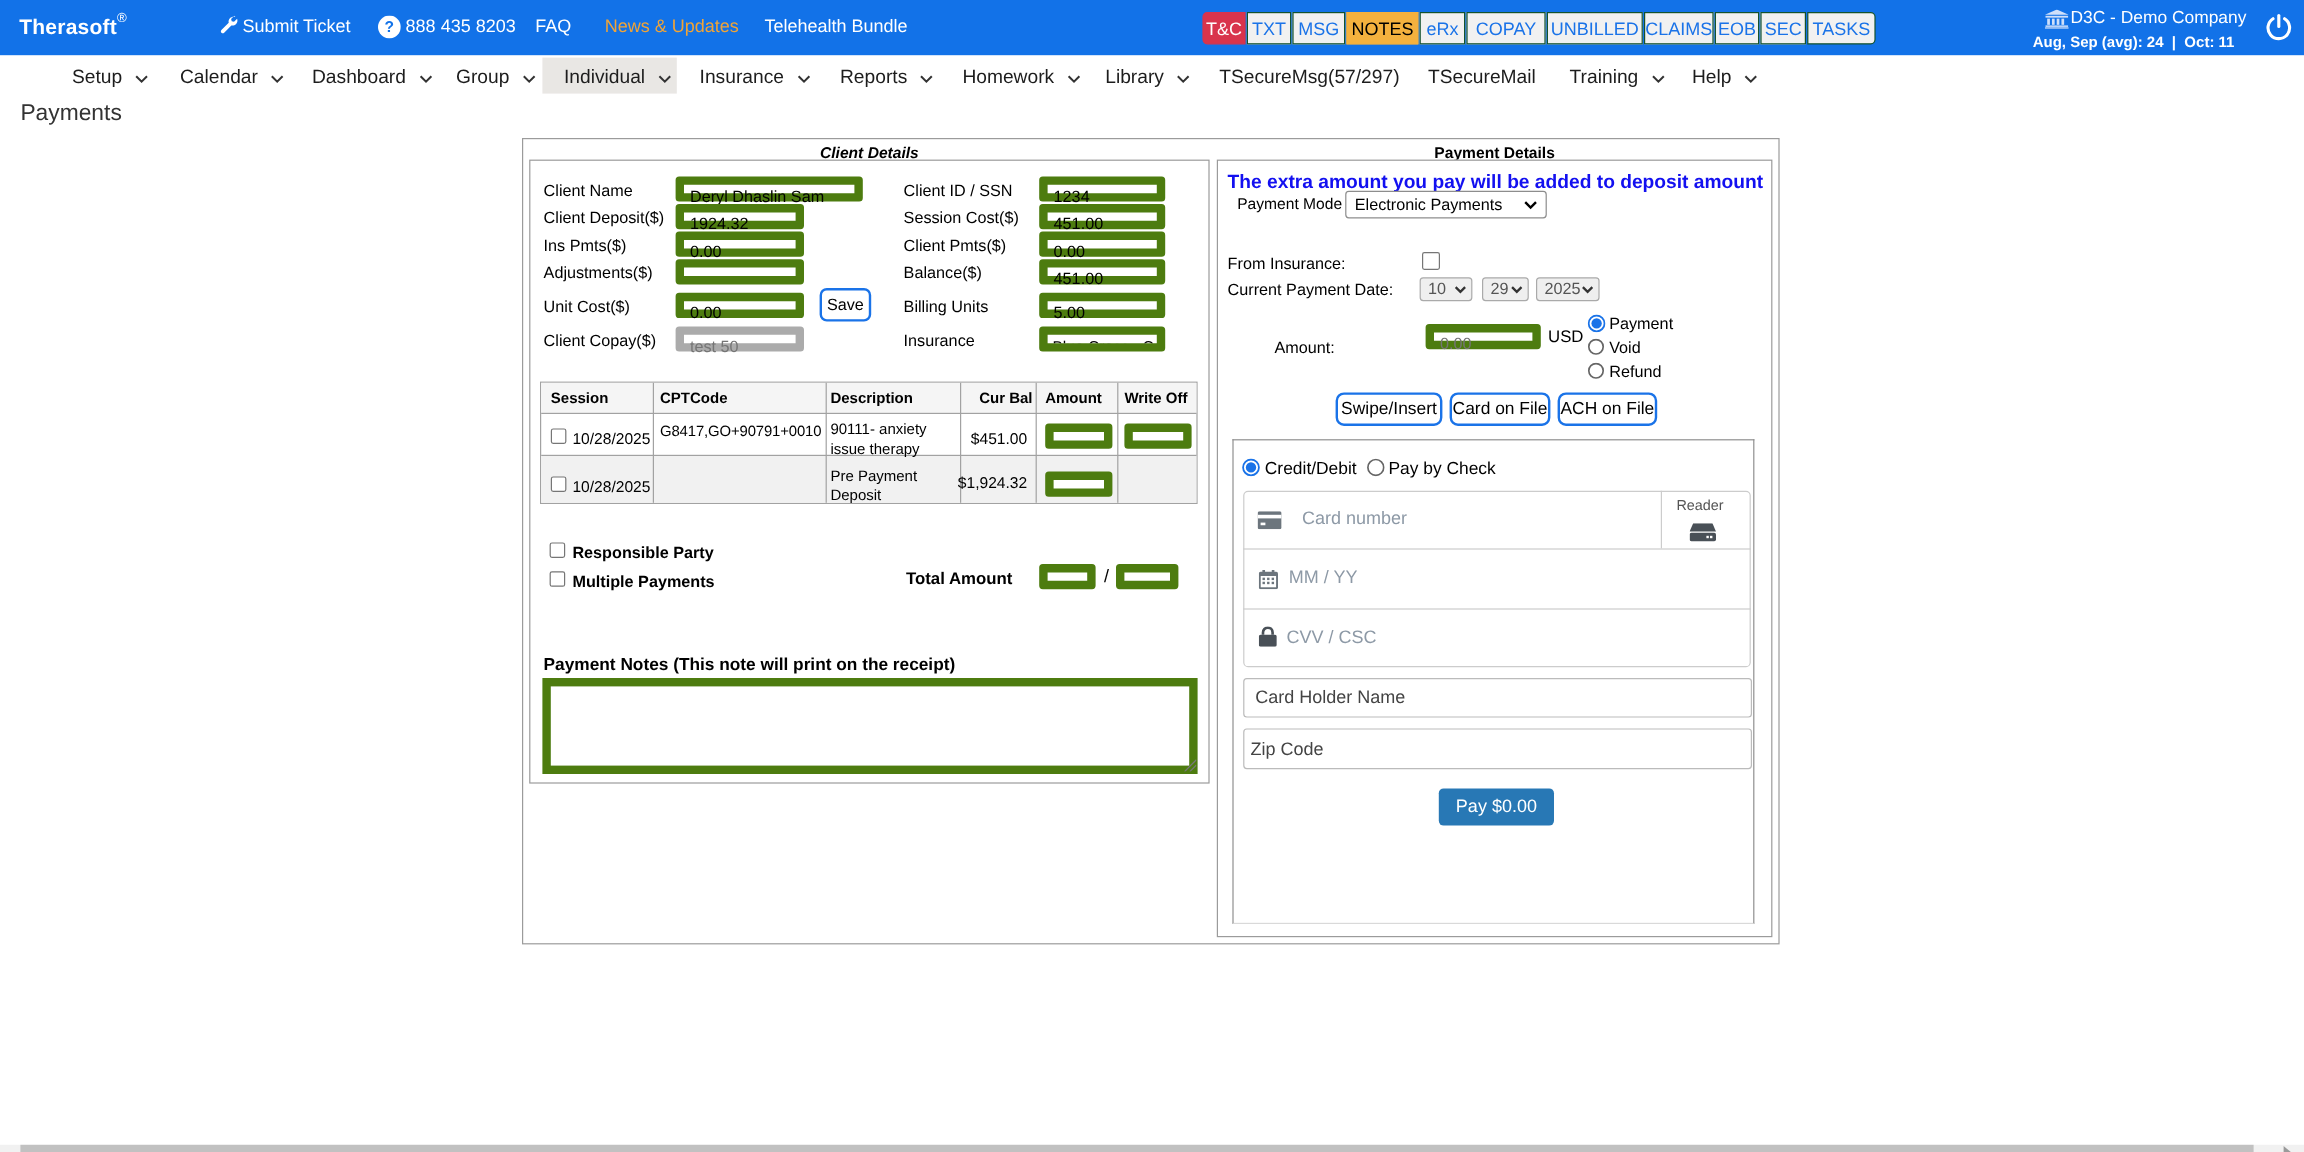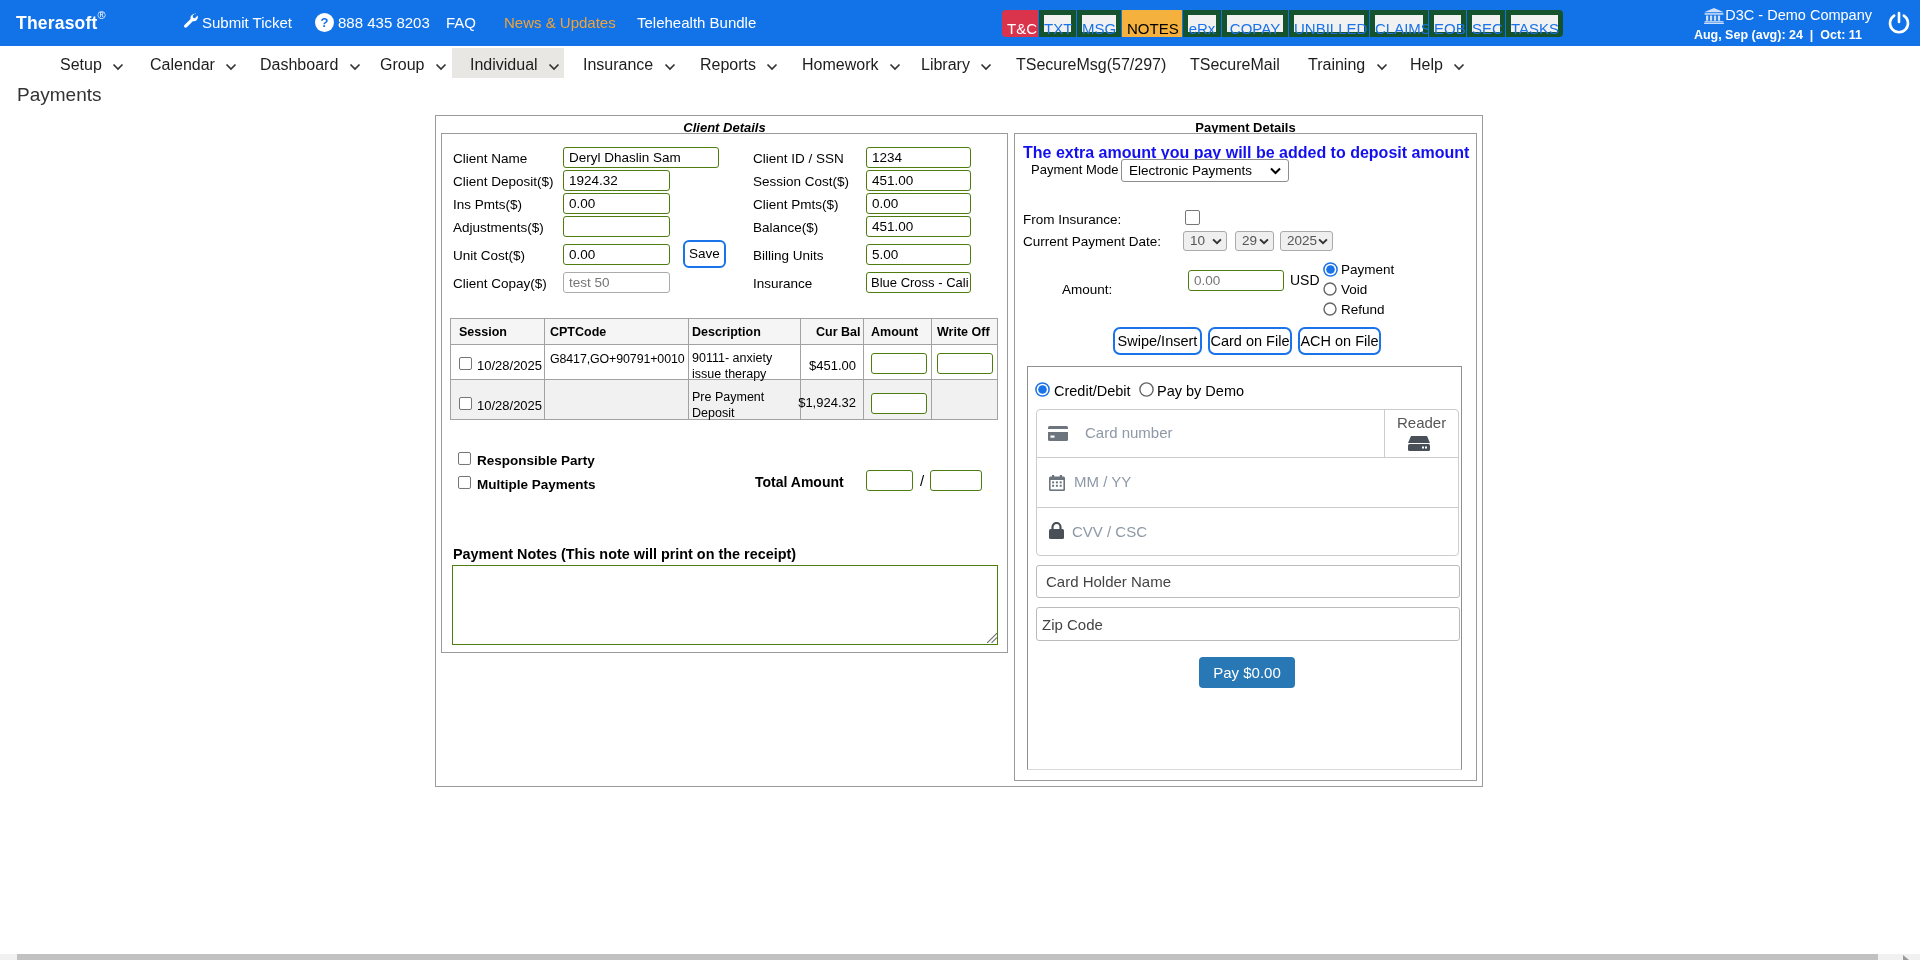--- a/index.html
+++ b/index.html
@@ -6,33 +6,33 @@
 html,body { width:1920px; height:960px; background:#fff; overflow:hidden;
   font-family:"Liberation Sans", sans-serif; }
 .abs { position:absolute; }
 
 #topbar { position:absolute; left:0; top:0; width:1920px; height:46px; background:#1272e8; }
 #logo { position:absolute; left:16px; top:12px; color:#fff; font-size:17.5px; font-weight:bold; letter-spacing:0.2px; }
 #logo sup { font-size:11px; font-weight:normal; position:relative; top:-3px; }
 .tmenu { position:absolute; top:14px; color:#fff; font-size:15px; }
 
 .grpbtn { position:absolute; top:10px; height:27px; background:#f1f1f1; color:#1a73e8;
-  font-size:15px; text-align:center; line-height:27px; border:5px solid #14532d; }
+  font-size:15px; text-align:center; line-height:27px; border:1px solid #14532d; }
 
 #comp1 { position:absolute; top:7px; color:#fff; font-size:14.5px; }
 #comp2 { position:absolute; top:28px; color:#fff; font-size:12.5px; font-weight:bold; }
 
 .nav { position:absolute; top:51px; height:29px; line-height:27px; color:#1d1d1d; font-size:16px; white-space:nowrap; }
 .nav svg { margin-left:6px; position:relative; top:1px; }
 #pagetitle { position:absolute; left:17px; top:84px; font-size:19px; color:#333; }
 
 .box { position:absolute; border:1px solid #9b9b9b; background:#fff; }
 .legend { position:absolute; top:120px; font-size:13px; font-weight:bold; color:#000; text-align:center; }
 .lbl { position:absolute; font-size:13.5px; color:#000; white-space:nowrap; }
-.inp { position:absolute; border:1px solid #4d7c0f; border-radius:3px; background:#fff;
+.inp { position:absolute; border:7px solid #4d7c0f; border-radius:3px; background:#fff;
   font-family:"Liberation Sans",sans-serif; font-size:13.5px; color:#000; padding:0 5px; line-height:20px; }
 .cbx { position:absolute; width:13px; height:13px; border:1px solid #767676; border-radius:2px; background:#fff; }
 .bold { font-weight:bold; }
 
 .bluebtn { position:absolute; border:2px solid #1a73e8; border-radius:7px; background:#fff;
   font-size:14.5px; color:#000; text-align:center; }
 .sel { position:absolute; border:1px solid #8d8d8d; border-radius:3px; background:#fff; font-size:13.5px; }
 .ph { color:#8d99a6; }
 </style>
 </head>
@@ -258,34 +258,34 @@
 
 <div class="box" style="left:1027px;top:366px;width:435px;height:404px;border-color:#8f8f8f;border-bottom-color:#d9d9d9;"></div>
 <svg class="abs" style="left:1035px;top:382px" width="15" height="15" viewBox="0 0 15 15">
  <circle cx="7.5" cy="7.5" r="6.6" fill="none" stroke="#1a73e8" stroke-width="1.5"></circle>
     <circle cx="7.5" cy="7.5" r="4.3" fill="#1a73e8"></circle>
 </svg>
 <div class="lbl" style="left:1054px;top:383px;font-size:14.5px;">Credit/Debit</div>
 <svg class="abs" style="left:1139px;top:382px" width="15" height="15" viewBox="0 0 15 15">
  <circle cx="7.5" cy="7.5" r="6.6" fill="none" stroke="#666" stroke-width="1.4"></circle>
 </svg>
-<div class="lbl" style="left:1157px;top:383px;font-size:14.5px;">Pay by Demo</div>
+<div class="lbl" style="left:1157px;top:383px;font-size:14.5px;">Pay by Check</div>
 
 <div class="abs" style="left:1036px;top:409px;width:423px;height:147px;border:1px solid #ccc;border-radius:4px;background:#fff;"></div>
 <div class="abs" style="left:1384px;top:409px;width:75px;height:48px;border-left:1px solid #ccc;"></div>
 <div class="abs" style="left:1036px;top:457px;width:423px;height:0;border-top:1px solid #ccc;"></div>
 <div class="abs" style="left:1036px;top:507px;width:423px;height:0;border-top:1px solid #ccc;"></div>
 
 <svg class="abs" style="left:1048px;top:426px" width="20" height="15" viewBox="0 0 20 15">
  <rect x="0" y="0" width="20" height="15" rx="1.5" fill="#6c757d"></rect>
  <rect x="0" y="3" width="20" height="3" fill="#fff"></rect>
  <rect x="2.5" y="9.5" width="4" height="2.2" fill="#fff"></rect>
 </svg>
 <div class="lbl ph" style="left:1085px;top:424px;font-size:15px;text-align:center;">Card number</div>
-<div class="lbl" style="left:1397px;top:414px;font-size:15px;color:#555;">Reader</div>
+<div class="lbl" style="left:1397px;top:414px;font-size:12px;color:#555;">Reader</div>
 <svg class="abs" style="left:1408px;top:436px" width="22" height="16" viewBox="0 0 22 16">
  <path fill="#495057" d="M3 0h16l3 7H0z"></path>
  <rect x="0" y="8" width="22" height="7" rx="1.5" fill="#495057"></rect>
  <rect x="14" y="10.5" width="2" height="2" fill="#fff"></rect>
     <rect x="17" y="10.5" width="2" height="2" fill="#fff"></rect>
 </svg>
 
 <svg class="abs" style="left:1049px;top:475px" width="16" height="16" viewBox="0 0 16 16">
  <rect x="0" y="1.5" width="16" height="14.5" rx="1.5" fill="#6c757d"></rect>
  <rect x="1.6" y="5" width="12.8" height="9.4" fill="#fff"></rect>

